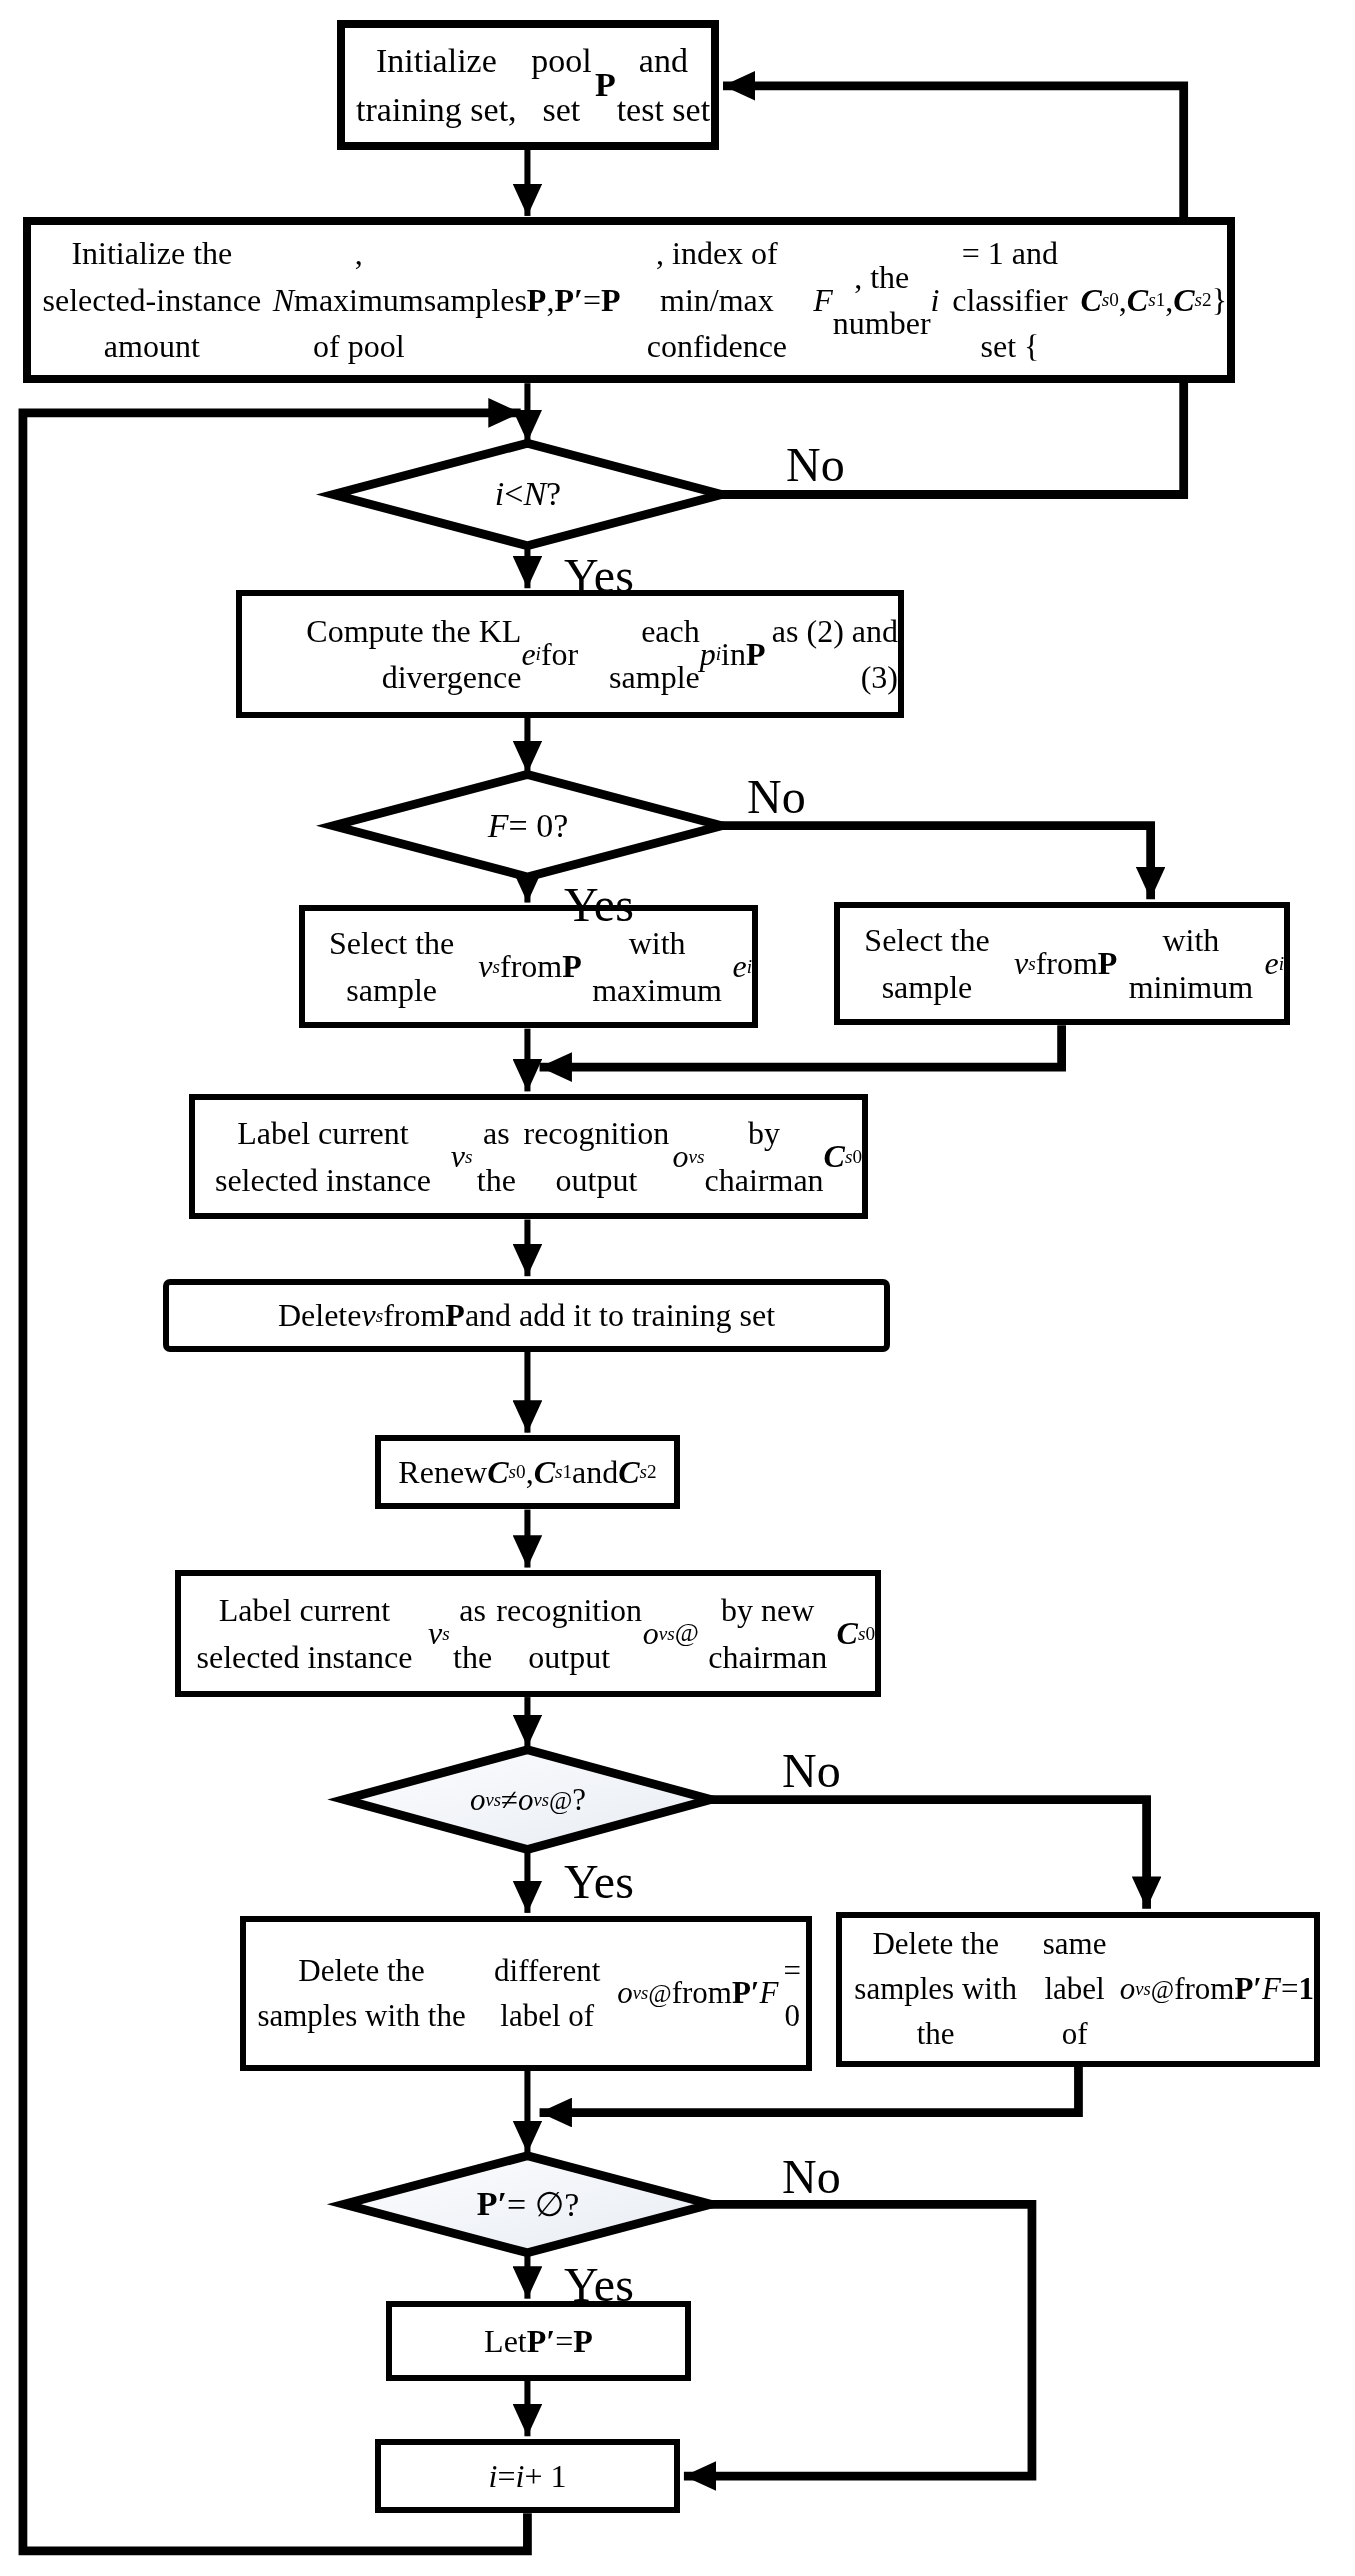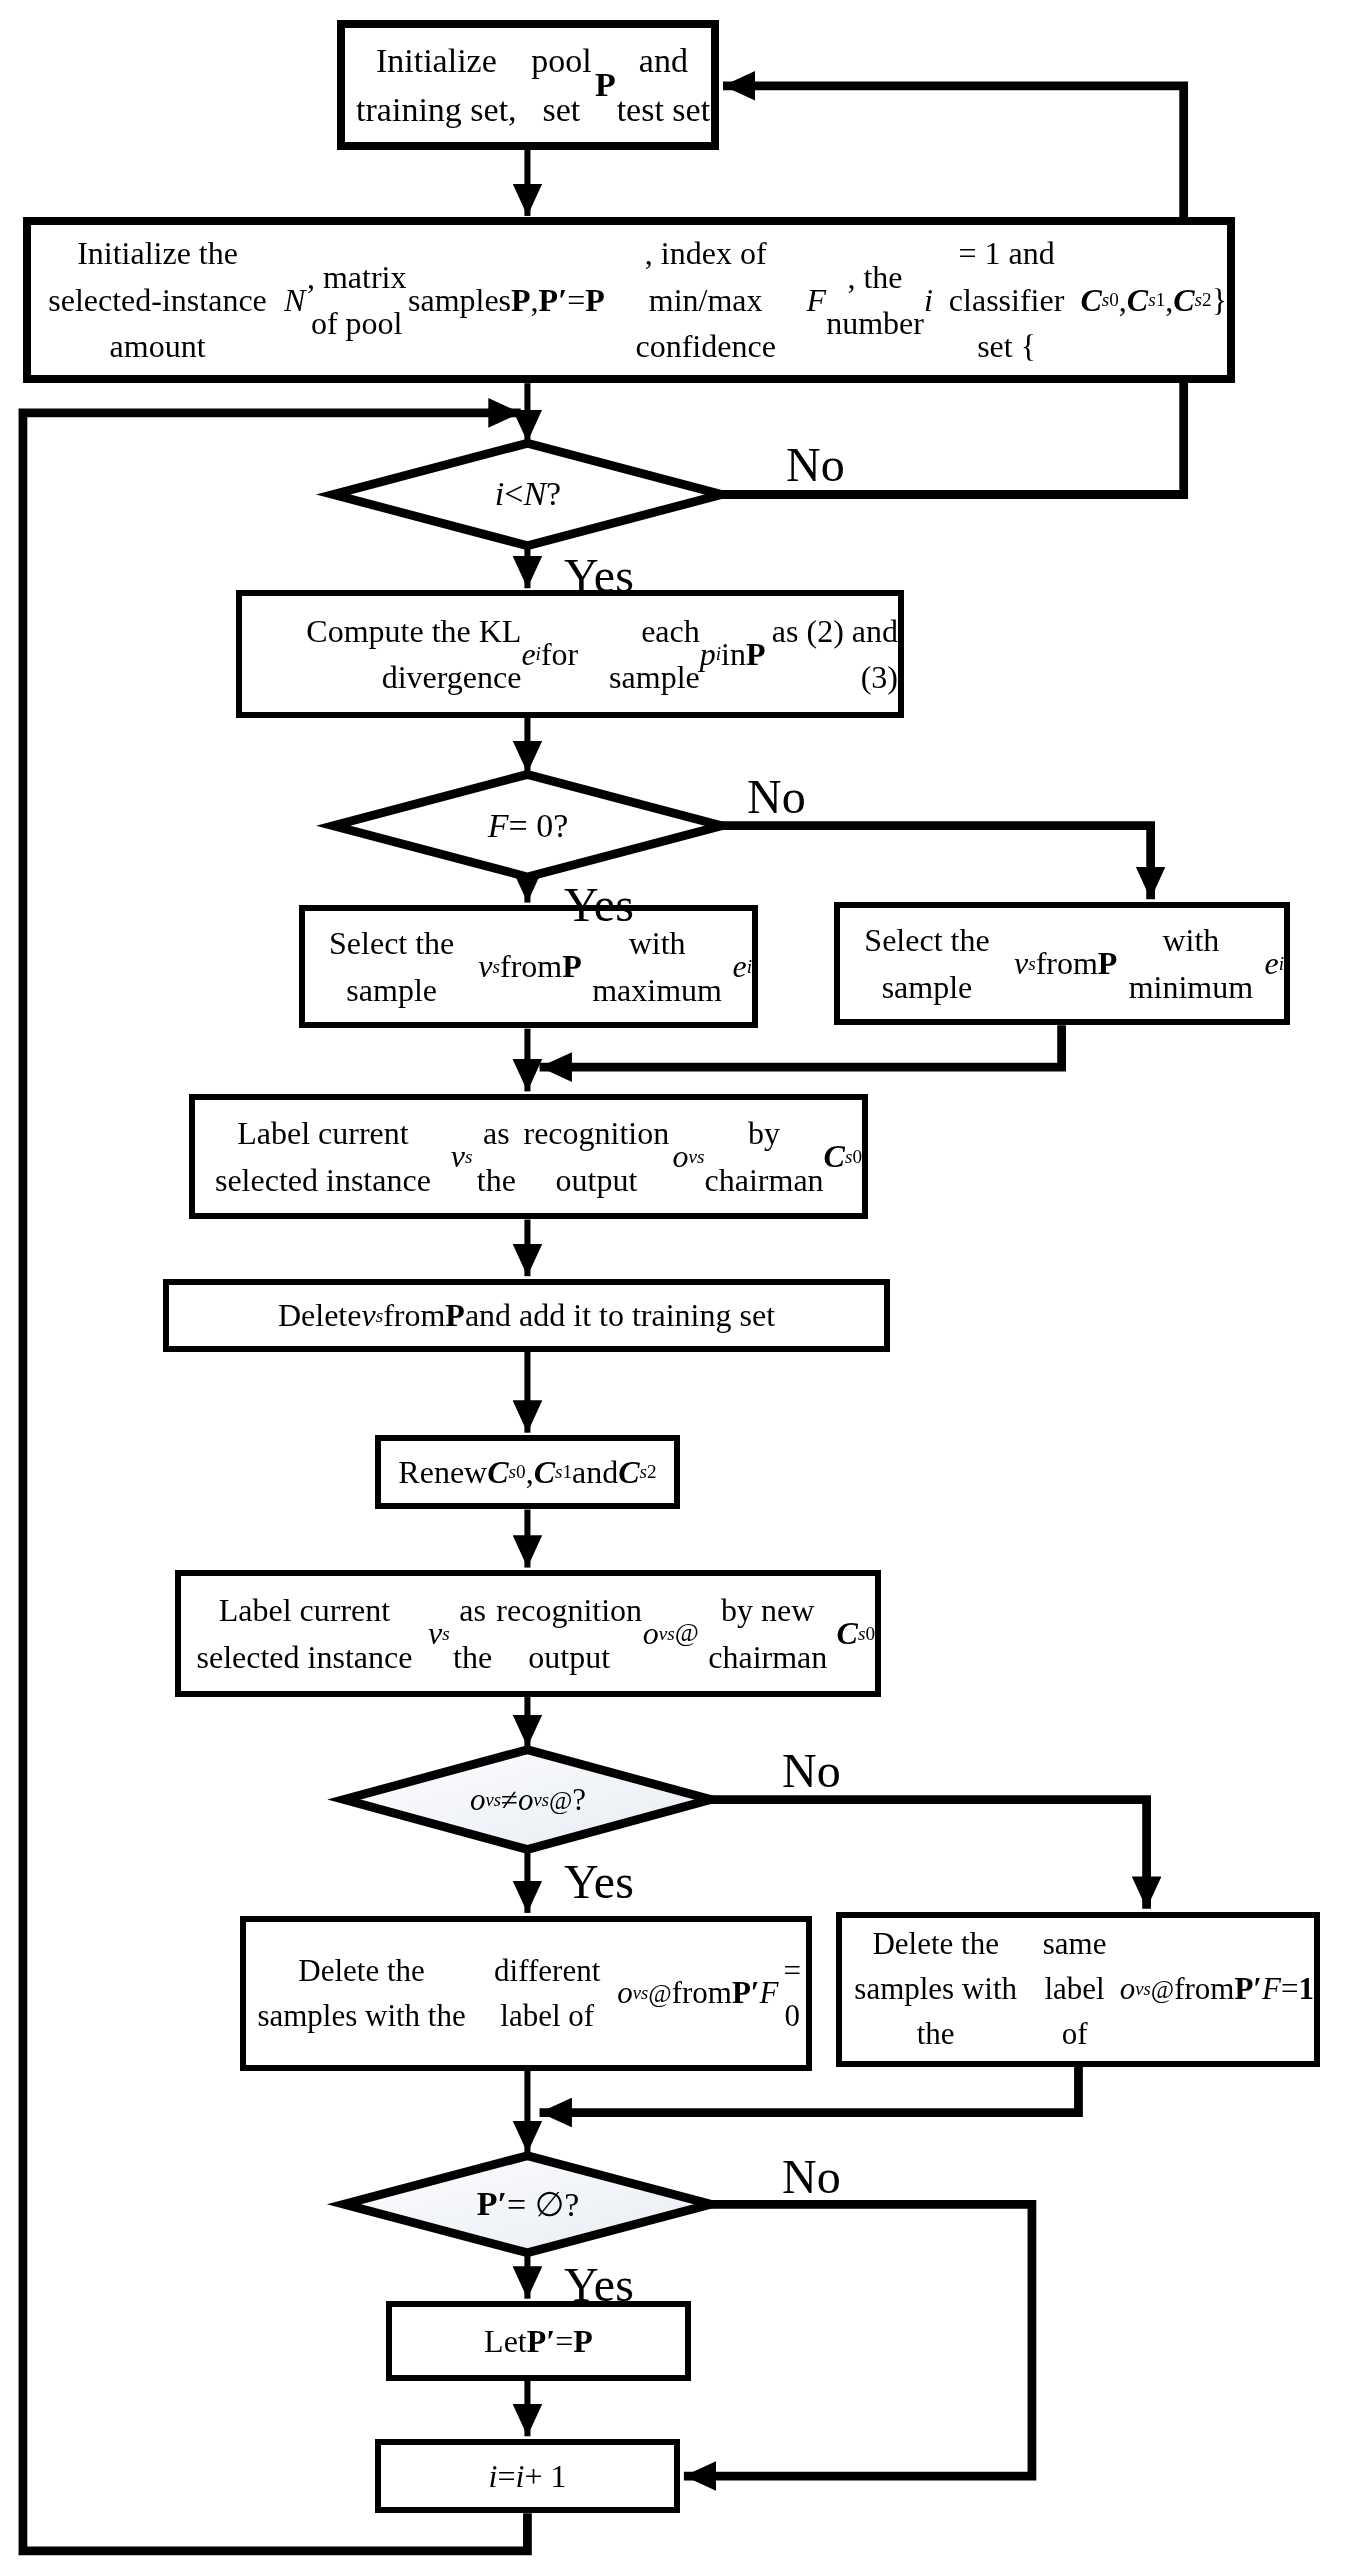--- a/index.html
+++ b/index.html
@@ -72,21 +72,21 @@
       <span class="seg-n">Initialize training set,</span>
       <br>
       <span class="seg-n">pool set </span>
       <span class="seg-b">P</span>
       <span class="seg-n"> and test set</span>
     </div>
 
   <div class="box heavy" style="left:23px;top:217px;width:1212px;height:166px;">
       <span class="seg-n">Initialize the selected-instance amount </span>
       <span class="seg-i">N</span>
-      <span class="seg-n">, matrix of pool</span>
+      <span class="seg-n">, maximum of pool</span>
       <br>
       <span class="seg-n">samples </span>
       <span class="seg-b">P</span>
       <span class="seg-n">, </span>
       <span class="seg-b">P′</span>
       <span class="seg-n">=</span>
       <span class="seg-b">P</span>
       <span class="seg-n">, index of min/max confidence </span>
       <span class="seg-i">F</span>
       <span class="seg-n">, the number</span>
@@ -153,21 +153,21 @@
       <br>
       <span class="seg-n">recognition output </span>
       <span class="seg-i">o</span>
       <span class="seg-isub">vs</span>
       <span class="seg-n"> by chairman </span>
       <span class="seg-bi">C</span>
       <span class="seg-isub">s</span>
       <span class="seg-sub">0</span>
     </div>
 
-  <div class="box" style="left:163px;top:1279px;width:727px;height:73px;">
+  <div class="box" style="left:163px;top:1279px;width:727px;height:73px;border-radius:7px;">
       <span class="seg-n">Delete </span>
       <span class="seg-i">v</span>
       <span class="seg-isub">s</span>
       <span class="seg-n"> from </span>
       <span class="seg-b">P</span>
       <span class="seg-n"> and add it to training set</span>
     </div>
 
   <div class="box" style="left:375px;top:1435px;width:305px;height:74px;">
       <span class="seg-n">Renew </span>

